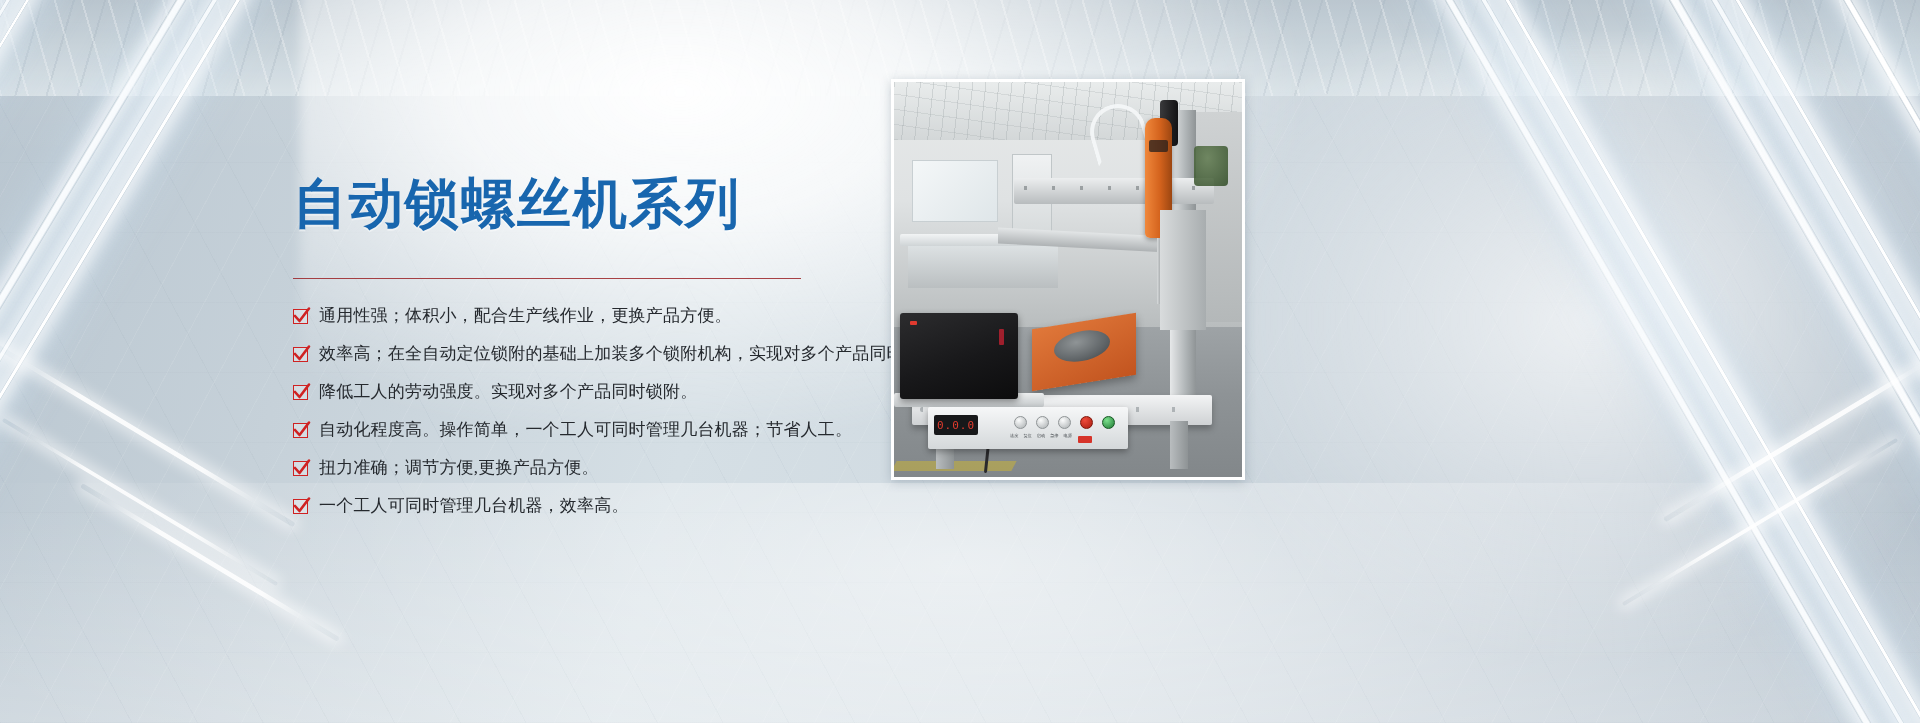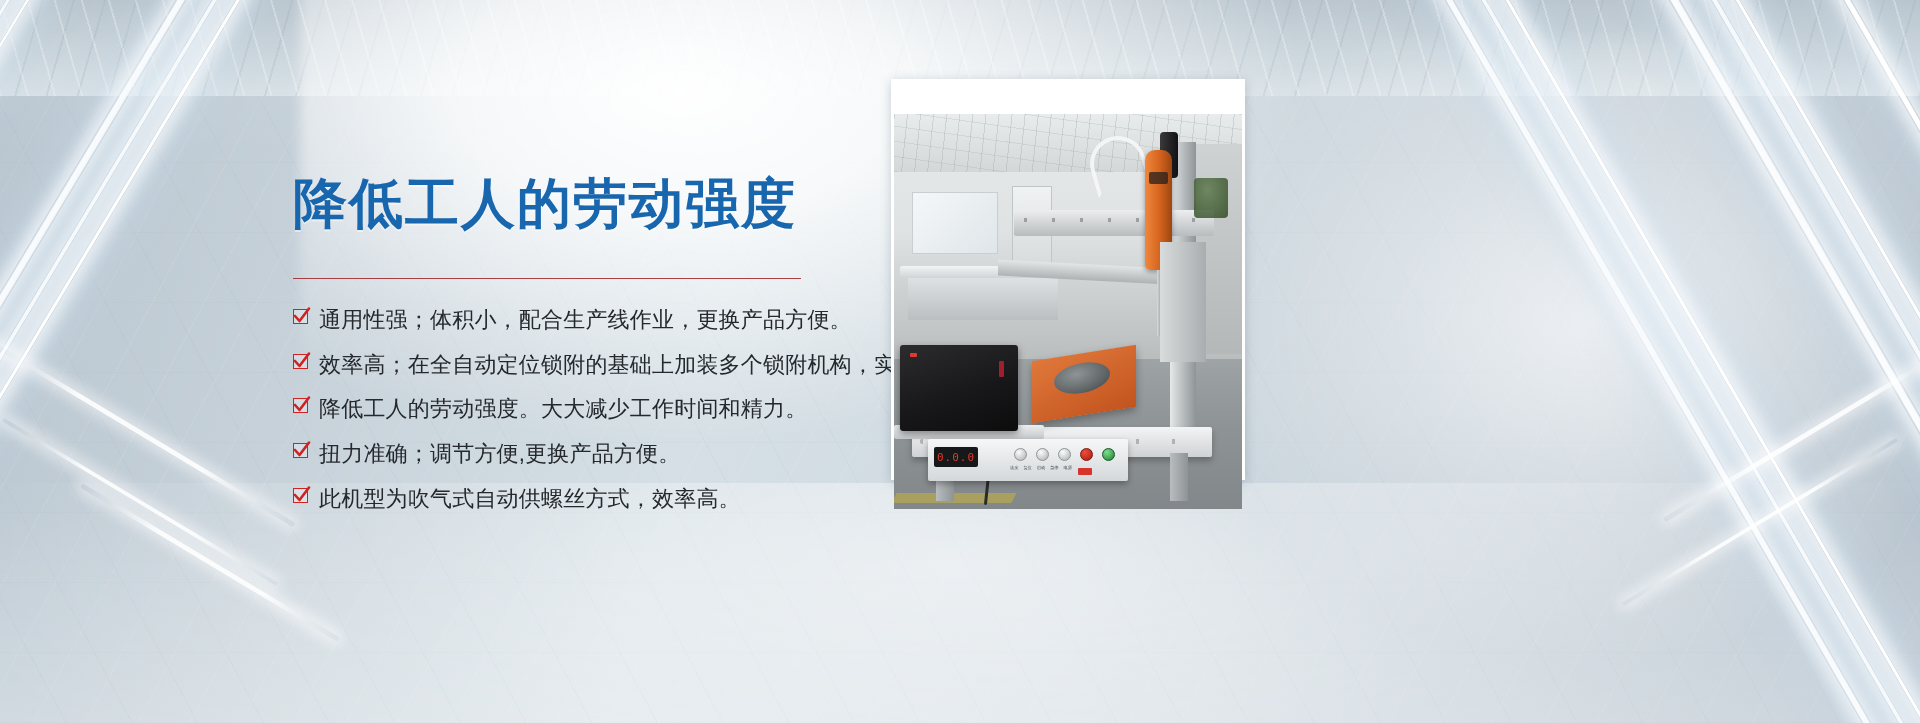--- a/index.html
+++ b/index.html
@@ -111,36 +111,36 @@
   }
   .check {
     position:relative;
     width:15px; height:15px; flex:0 0 15px;
     border:1.6px solid #cf2222;
     margin-top:4px; margin-right:11px;
     background:rgba(255,255,255,.25);
   }
   .check svg { position:absolute; left:-2px; top:-5px; }
   .feature-text {
-    font-size:22px; color:#25292e; line-height:1.35;
+    font-size:17px; color:#25292e; line-height:1.35;
     letter-spacing:.2px;
+    font-family:Liberation Serif, serif;
   }
 
   
   .photo-frame {
     position:absolute; left:891px; top:79px;
     width:354px; height:401px;
     background:#fff;
     padding:3px;
     box-shadow:0 2px 10px rgba(60,80,100,.25);
   }
   .photo {
     position:relative; width:100%; height:100%; overflow:hidden;
     background:linear-gradient(180deg,#e8eaea 0%, #dfe2e3 30%, #b9bdbe 62%, #9fa3a5 100%);
-    margin-top:32px;
   }
   
   .ph-ceil { position:absolute; left:0; top:0; width:100%; height:58px;
     background:linear-gradient(180deg,#e9ecec,#d3d7d8);}
   .ph-ceil:after{content:"";position:absolute;inset:0;
     background:repeating-linear-gradient(96deg, rgba(160,168,170,.35) 0 1px, transparent 1px 13px),
                repeating-linear-gradient(8deg, rgba(160,168,170,.25) 0 1px, transparent 1px 15px);}
   .ph-wallR { position:absolute; right:0; top:30px; width:70px; height:210px;
     background:linear-gradient(180deg,#cfd2d3,#b4b8b9); }
   .ph-window { position:absolute; left:18px; top:78px; width:86px; height:62px;
@@ -260,21 +260,21 @@
   <div>
     <div class="floor-ref" style="position:absolute;left:-40px; top:430px; width:360px; height:5px; transform:rotate(31deg);"></div>
     <div class="floor-ref" style="position:absolute;left:-20px; top:500px; width:320px; height:4px; transform:rotate(31deg);"></div>
     <div class="floor-ref" style="position:absolute;left:60px;  top:560px; width:300px; height:5px; transform:rotate(31deg);"></div>
     <div class="floor-ref" style="position:absolute;left:1640px;top:430px; width:340px; height:5px; transform:rotate(-31deg);"></div>
     <div class="floor-ref" style="position:absolute;left:1600px;top:520px; width:320px; height:4px; transform:rotate(-31deg);"></div>
   </div>
 
   <div class="content">
 
-    <h1 class="title">降低工人的劳动强度</h1>
+    <h1 class="title">自动锁螺丝机系列</h1>
     <div class="divider"></div>
 
     <ul class="feature-list" style="list-style:none;">
 
       <li class="feature">
         <span class="check">
           <svg width="20" height="20" viewBox="0 0 20 20">
               <path d="M3 11 L7.5 16 L17 3.5" stroke="#cf2222" stroke-width="2.6" fill="none" stroke-linecap="round" stroke-linejoin="round"></path>
             </svg>
         </span>
@@ -289,40 +289,48 @@
         </span>
         <span class="feature-text">效率高；在全自动定位锁附的基础上加装多个锁附机构，实现对多个产品同时锁附。</span>
       </li>
 
       <li class="feature">
         <span class="check">
           <svg width="20" height="20" viewBox="0 0 20 20">
               <path d="M3 11 L7.5 16 L17 3.5" stroke="#cf2222" stroke-width="2.6" fill="none" stroke-linecap="round" stroke-linejoin="round"></path>
             </svg>
         </span>
-        <span class="feature-text">降低工人的劳动强度。大大减少工作时间和精力。</span>
-      </li>
-
+        <span class="feature-text">降低工人的劳动强度。实现对多个产品同时锁附。</span>
+      </li>
+
+      <li class="feature">
+        <span class="check">
+          <svg width="20" height="20" viewBox="0 0 20 20">
+              <path d="M3 11 L7.5 16 L17 3.5" stroke="#cf2222" stroke-width="2.6" fill="none" stroke-linecap="round" stroke-linejoin="round"></path>
+            </svg>
+        </span>
+        <span class="feature-text">自动化程度高。操作简单，一个工人可同时管理几台机器；节省人工。</span>
+      </li>
 
       <li class="feature">
         <span class="check">
           <svg width="20" height="20" viewBox="0 0 20 20">
               <path d="M3 11 L7.5 16 L17 3.5" stroke="#cf2222" stroke-width="2.6" fill="none" stroke-linecap="round" stroke-linejoin="round"></path>
             </svg>
         </span>
         <span class="feature-text">扭力准确；调节方便,更换产品方便。</span>
       </li>
 
       <li class="feature">
         <span class="check">
           <svg width="20" height="20" viewBox="0 0 20 20">
               <path d="M3 11 L7.5 16 L17 3.5" stroke="#cf2222" stroke-width="2.6" fill="none" stroke-linecap="round" stroke-linejoin="round"></path>
             </svg>
         </span>
-        <span class="feature-text">此机型为吹气式自动供螺丝方式，效率高。</span>
+        <span class="feature-text">一个工人可同时管理几台机器，效率高。</span>
       </li>
 
     </ul>
 
     <div class="photo-frame">
       <div class="photo">
         <div class="ph-ceil"></div>
         <div class="ph-wallR"></div>
         <div class="ph-window"></div>
         <div class="ph-door"></div>

